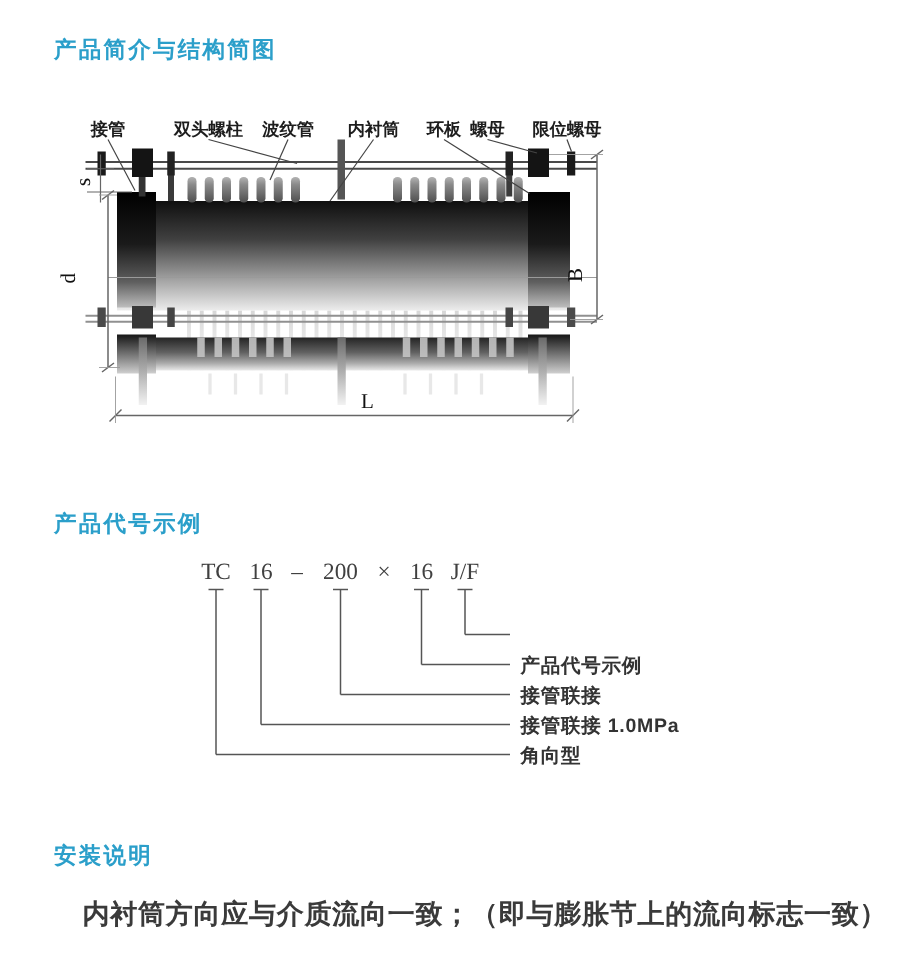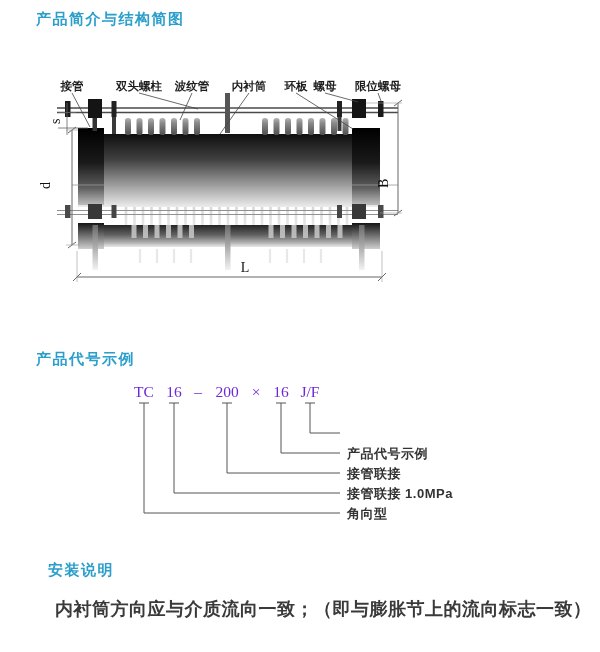--- a/index.html
+++ b/index.html
@@ -4,27 +4,27 @@
 <style>
   * { margin:0; padding:0; box-sizing:border-box; }
   html,body { background:#fff; }
   .page {
     position:relative; width:600px; height:652px; background:#ffffff;
     font-family:"Liberation Sans","DejaVu Sans",sans-serif; overflow:hidden;
   }
   .sec-title {
     position:absolute; font-size:15px; font-weight:bold; letter-spacing:1.5px;
   }
-  .t-intro { left:36px; top:10px; }
-  .t-install { left:48px; top:561px; }
+  .t-intro { left:36px; top:24px; }
+  .t-install { left:36px; top:561px; }
   .diagram-svg { position:absolute; left:30px; top:55px; width:460px; height:250px; }
-  .code-section { position:absolute; left:0; top:350px; width:600px; height:190px; }
+  .code-section { position:absolute; left:0; top:340px; width:600px; height:190px; }
   .code-part {
     position:absolute; top:33px; transform:translateX(-50%);
-    font-family:"Liberation Serif","DejaVu Serif",serif; font-size:15.5px; color:#6d28d9;
+    font-family:"Liberation Serif","DejaVu Serif",serif; font-size:15.5px; color:#404040;
   }
   .code-lines { position:absolute; left:0; top:0; width:600px; height:190px; pointer-events:none; }
   .code-note {
     position:absolute; left:347px; font-size:13px; font-weight:600; color:#333;
     letter-spacing:0.5px; white-space:nowrap;
   }
   .install-line {
     position:absolute; left:55px; font-size:18px; font-weight:600; color:#3a3a3a;
     letter-spacing:0.5px; white-space:nowrap;
   }

